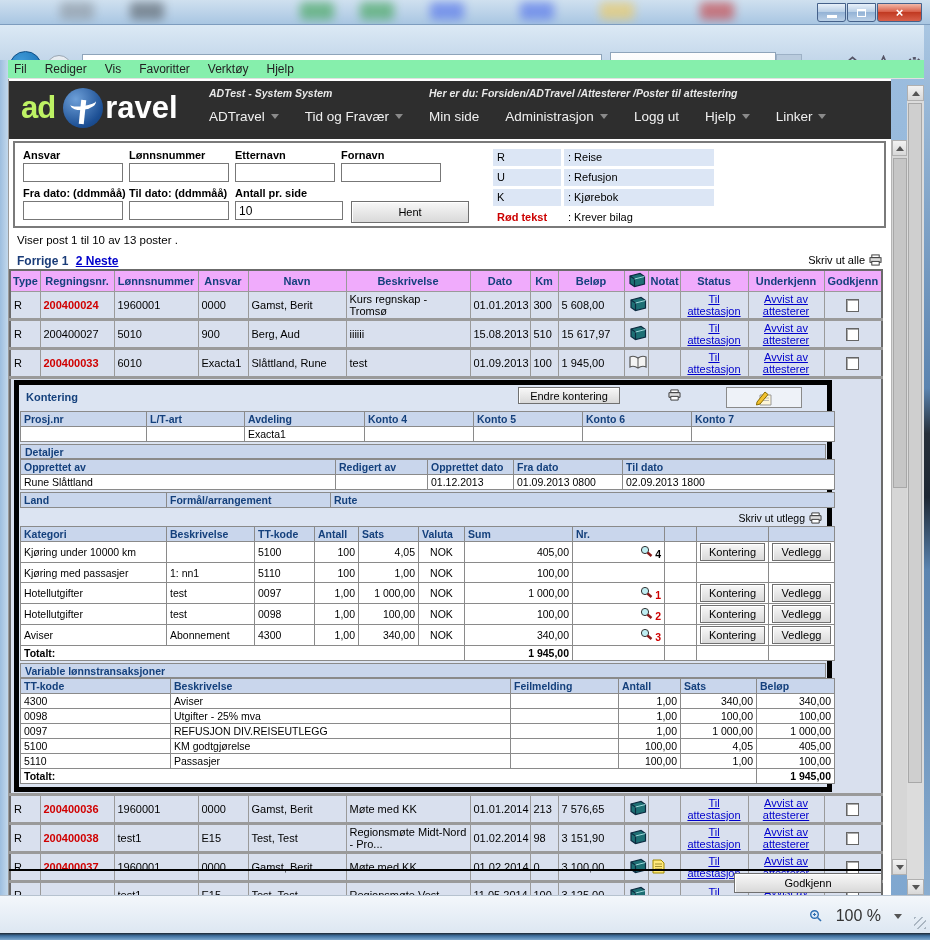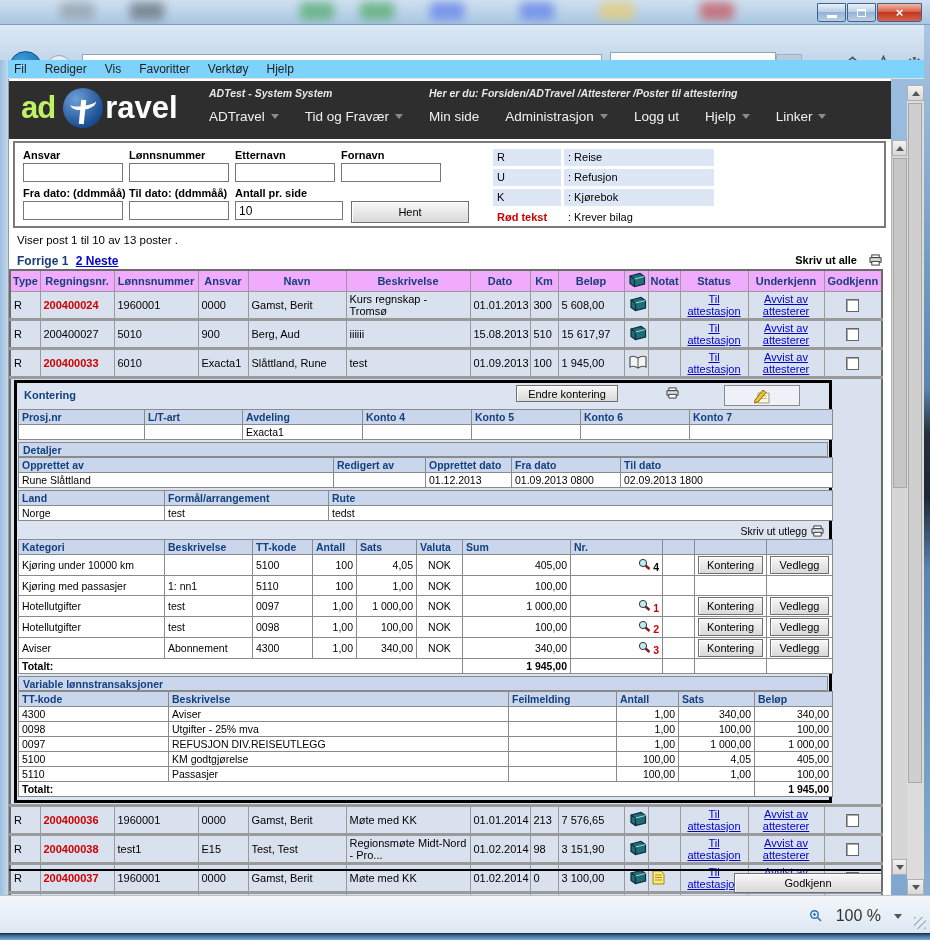--- a/index.html
+++ b/index.html
@@ -30,21 +30,21 @@
     border:1px solid #8ea4ba; display:flex; align-items:center; padding:0 4px; }
   .url { flex:1; font-size:13px; color:#3a3a3a; margin-left:6px; white-space:nowrap; overflow:hidden; }
   .addr-icons { display:flex; align-items:center; gap:6px; border-left:1px solid #d7dee6; padding-left:6px; }
   .tab { position:absolute; left:610px; top:27px; width:166px; height:29px; background:linear-gradient(180deg,#fdfdfd,#f0f4f8);
     border:1px solid #8ea4ba; border-bottom:none; display:flex; align-items:center; padding:0 6px; gap:6px; }
   .tab-title { flex:1; font-size:12px; color:#222; }
   .tab-close { color:#888; font-size:13px; }
   .tabstub { position:absolute; left:776px; top:29px; width:26px; height:27px; background:#b9cbdd; border:1px solid #9db1c6; }
   .chrome-right { position:absolute; right:6px; top:30px; display:flex; gap:12px; align-items:center; }
 
-  .menubar { position:absolute; left:6px; top:60px; width:918px; height:19px; background:#7dd3fc;
+  .menubar { position:absolute; left:6px; top:60px; width:918px; height:19px; background:#86efac;
     border-bottom:1px solid #e0e0e0; display:flex; align-items:center; gap:18px; padding-left:8px; font-size:12px; color:#222; }
 
   
   .content { position:absolute; left:8px; top:79px; width:883px; height:816px; background:#fff;
     border-left:1px solid #9b9b9b; overflow:hidden; }
   .appheader { position:absolute; left:0; top:2px; width:883px; height:58px; background:#2e2e2e; color:#fff; }
   .logo { position:absolute; left:12px; top:7px; display:flex; align-items:center; }
   .logo-ad { color:#bef264; font-size:31px; font-weight:bold; letter-spacing:-1px; }
   .logo-globe { width:40px; height:40px; border-radius:50%; margin:0 2px 0 8px;
     background:radial-gradient(circle at 32% 28%,#6d9fd8,#1c4f94 70%,#123a70); position:relative; overflow:hidden; }
@@ -67,40 +67,40 @@
   .lrow { display:flex; margin-bottom:3px; height:17px; }
   .lcode { width:68px; background:#dce6f5; padding:2px 4px; }
   .ldesc { width:150px; background:#dce6f5; padding:2px 4px; margin-left:3px; }
   .lred  { width:68px; color:#cc0000; font-weight:bold; padding:2px 4px; }
   .lreddesc { width:150px; padding:2px 4px; margin-left:3px; }
 
   .results { position:absolute; left:8px; top:155px; font-size:11.5px; color:#000; }
   .pagerow { position:absolute; left:8px; top:175px; width:867px; height:16px; font-size:12px; }
   .pg-prev { color:#1a3c78; font-weight:bold; }
   .pg-next { color:#0000cc; text-decoration:underline; font-weight:bold; margin-left:4px; }
-  .printall { position:absolute; right:2px; top:0; font-size:11px; color:#000; display:flex; gap:12px; align-items:center;font-weight:bold; }
+  .printall { position:absolute; right:2px; top:0; font-size:11px; color:#000; display:flex; gap:4px; align-items:center; }
 
   
   .tblwrap { position:absolute; left:0; top:190px; width:872px; }
   table.mt { border-collapse:collapse; width:872px; table-layout:fixed; }
   table.mt th { background:#f0abfc; color:#14407c; font-size:11px; font-weight:bold; border:1px solid #9a9a9a;
     padding:1px 2px; height:15px; }
   table.mt td { background:#d9e0ee; font-size:11px; color:#000; border-right:1px solid #9a9a9a;
     border-left:1px solid #9a9a9a; border-bottom:3px solid #9a9a9a; padding:1px 3px; height:24px; text-align:left; vertical-align:middle; overflow:hidden; }
   table.mt { border:2px solid #6b6b6b; }
   td.ctr { text-align:center; } td.rt { text-align:right; }
   .rednr { color:#d00000; font-weight:bold; } .blknr { color:#000; }
   a.lnk { color:#0000cc; text-decoration:underline; font-size:11px; display:block; text-align:center; line-height:12px; }
   .cb { width:13px; height:13px; background:#fff; border:1px solid #666; box-shadow:inset 1px 1px 0 #aaa; margin:0 auto; }
   tr.partial td { border-bottom:none; }
   .clip { height:15px; overflow:hidden; line-height:18px; }
 
   
   td.detailcell { background:#b9bdc4; padding:1px 26px 4px 26px; border-bottom:3px solid #9a9a9a; }
-  .detail { width:818px; background:#dce4f2; border:3px solid #000000; padding:1px; }
+  .detail { width:818px; background:#dce4f2; border:5px solid #000000; padding:1px; }
   .d-toolbar { position:relative; height:25px; background:#dce4f2; }
   .d-title { position:absolute; left:6px; top:5px; color:#14407c; font-weight:bold; font-size:11px; }
   .endrebtn { position:absolute; left:498px; top:1px; width:102px; height:17px; }
   .d-print-ic { position:absolute; left:648px; top:3px; }
   .pencilcell { position:absolute; left:706px; top:1px; width:76px; height:21px; background:#eef2f8; border:1px solid #8a8a8a;
     display:flex; align-items:center; justify-content:center; }
   table.dt { border-collapse:collapse; width:814px; table-layout:fixed; margin:0 0 2px 0; }
   table.dt th { background:#c9d6ec; color:#14407c; font-size:10.5px; font-weight:bold; text-align:left;
     border:1px solid #8a8a8a; padding:1px 3px; height:12px; }
   table.dt td { background:#fff; font-size:10.5px; color:#000; border:1px solid #8a8a8a; padding:1px 3px; height:12px; overflow:hidden; }
@@ -523,25 +523,20 @@
                     <col style="width: 146px;">
                     <col style="width: 164px;">
                     <col style="width: 504px;">
                   </colgroup>
                   <tbody>
                     <tr>
                       <th>Land</th>
                       <th>Formål/arrangement</th>
                       <th>Rute</th>
                     </tr>
-                    <tr>
-                      <td>Norge</td>
-                      <td>test</td>
-                      <td>tedst</td>
-                    </tr>
                   </tbody>
                 </table>
                 <div class="d-printrow">
                   <span>Skriv ut utlegg</span>
                   <svg width="13" height="12" viewBox="0 0 14 13">
                     <path d="M3 1 H11 V4 H3 Z" fill="#fff" stroke="#333" stroke-width="1"></path>
                     <path d="M1 4 H13 V9 H1 Z" fill="#ddd" stroke="#333" stroke-width="1"></path>
                     <path d="M3 8 H11 V12 H3 Z" fill="#fff" stroke="#333" stroke-width="1"></path>
                   </svg>
                 </div>

